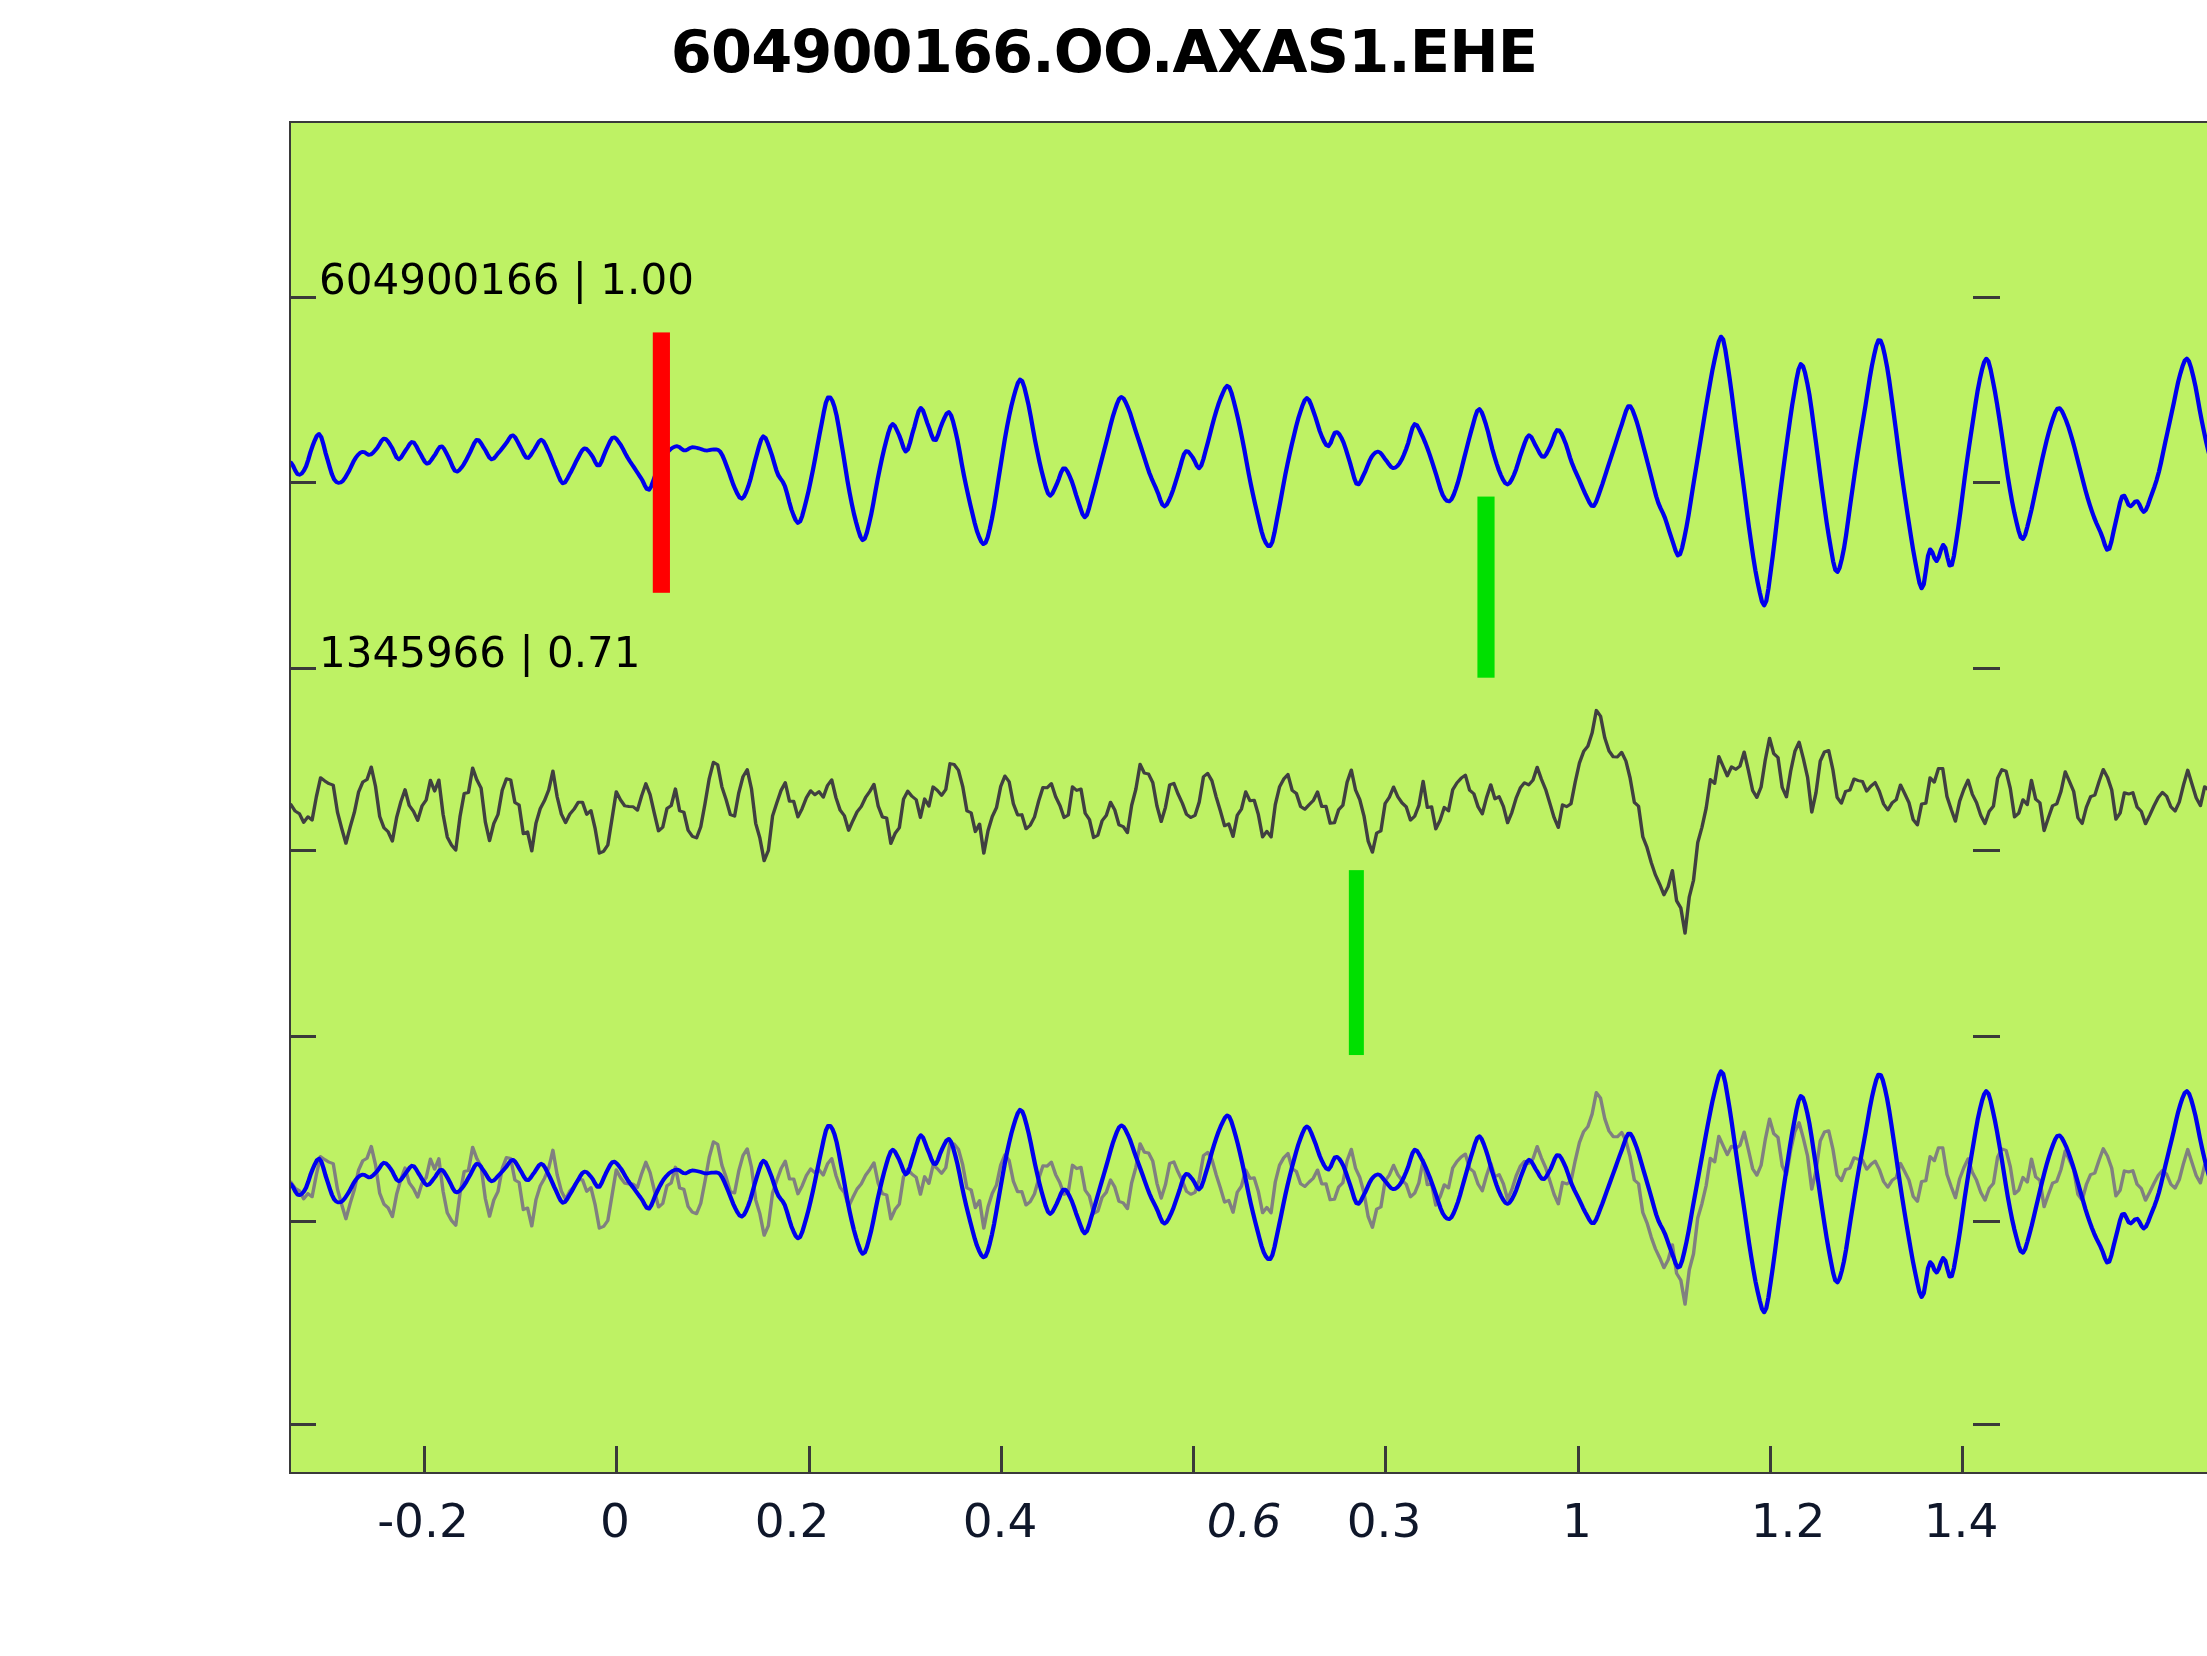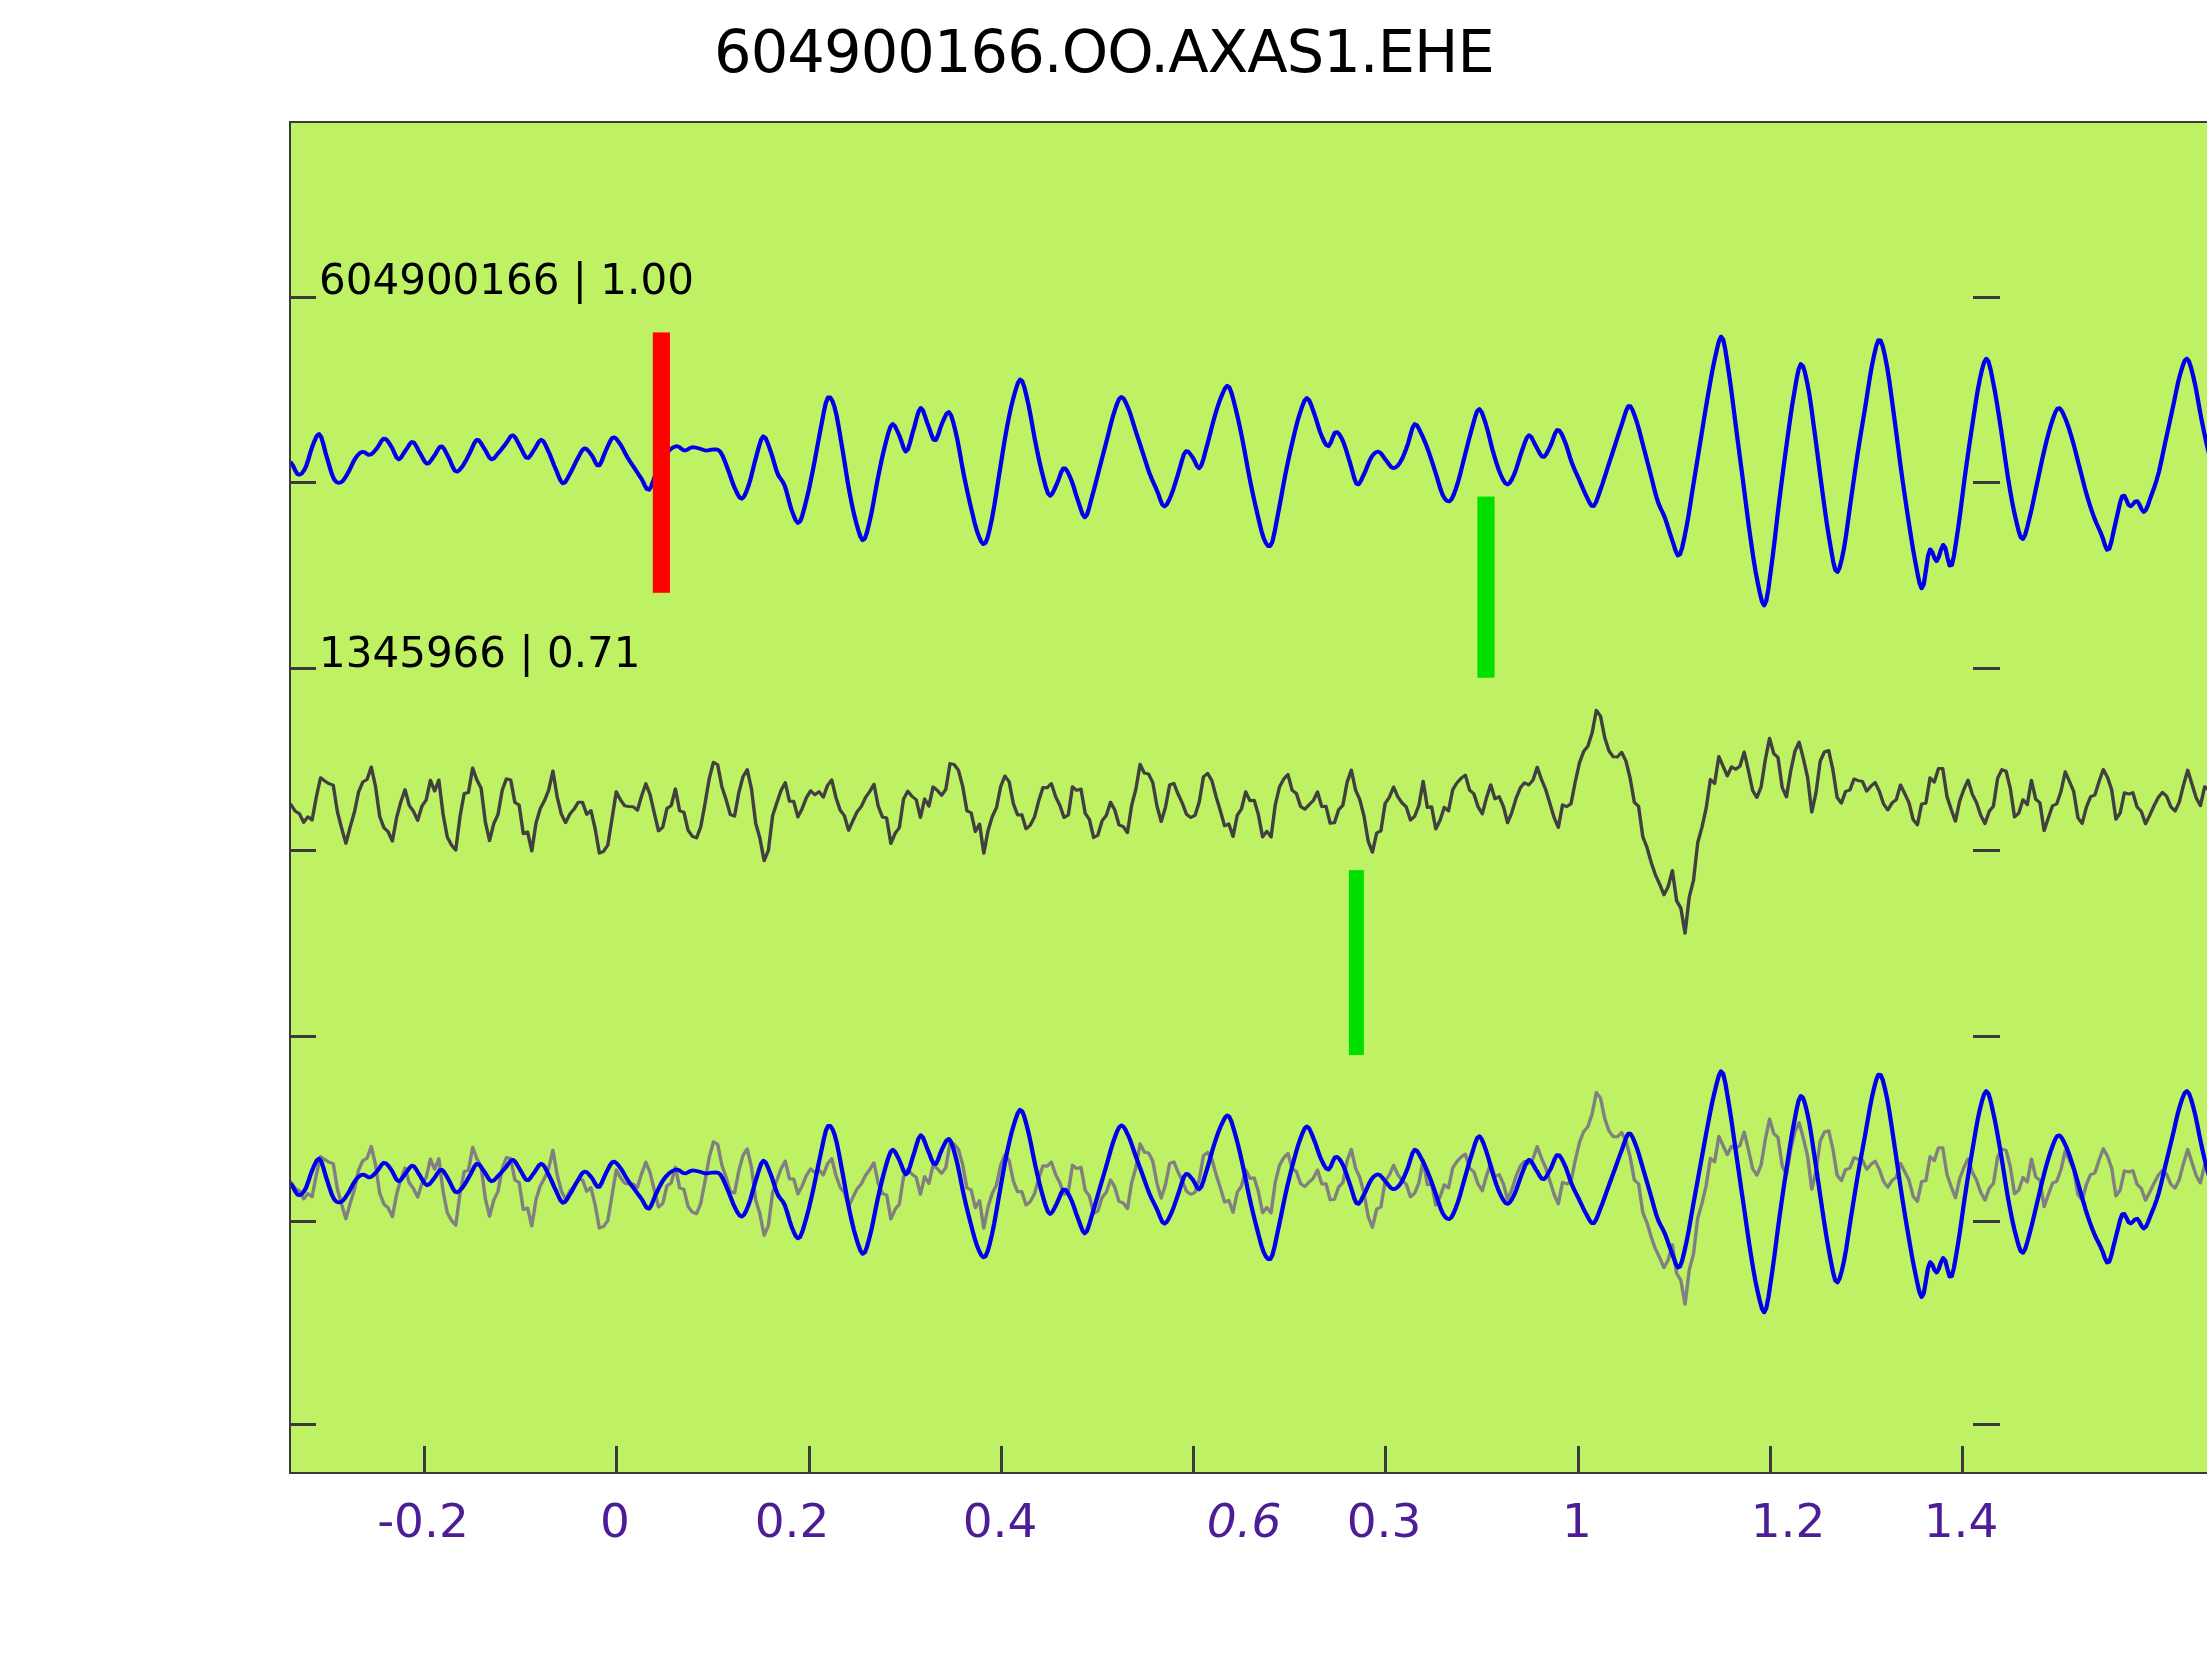--- a/index.html
+++ b/index.html
@@ -15,21 +15,21 @@
     font-family: "DejaVu Sans", sans-serif;
     overflow: hidden;
   }
   #figure-title {
     position: absolute;
     left: 0;
     top: 17px;
     width: 2208px;
     text-align: center;
     font-size: 59px;
-    font-weight: 400;
+    font-weight: 700;
     color: #000000;
     letter-spacing: -0.9px;
     font-family: "DejaVu Sans", sans-serif;
   }
   #plot-frame {
     position: absolute;
     left: 289px;
     top: 121px;
     width: 1943px;
     height: 1353px;
@@ -52,21 +52,21 @@
     font-family: "DejaVu Sans", sans-serif;
     white-space: nowrap;
   }
   #label-trace-1 { left: 28px; top: 132px; }
   #label-trace-2 { left: 28px; top: 505px; }
 
   .xtick-label {
     position: absolute;
     top: 1493px;
     font-size: 47px;
-    color: #4c1d95;
+    color: #0f172a;
     transform: translateX(-50%);
     font-family: "DejaVu Sans", sans-serif;
   }
   .ytick {
     position: absolute;
     left: 289px;
     width: 26.5px;
     height: 2.8px;
     background: #3a3a3a;
   }

